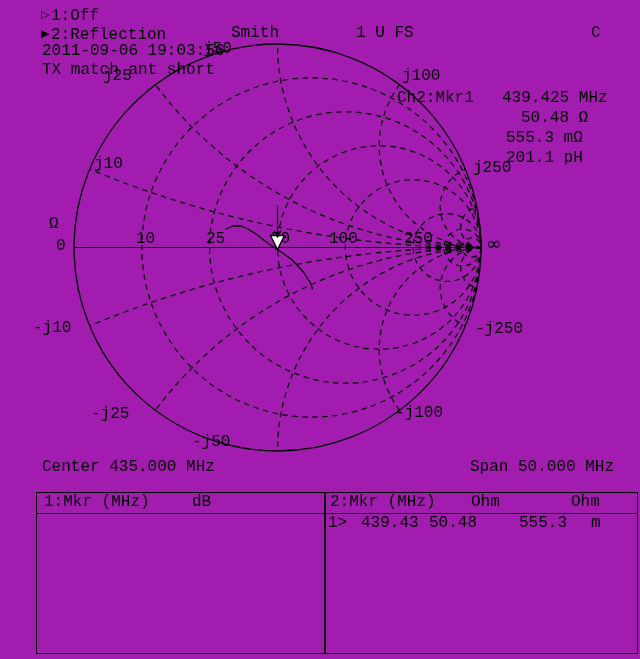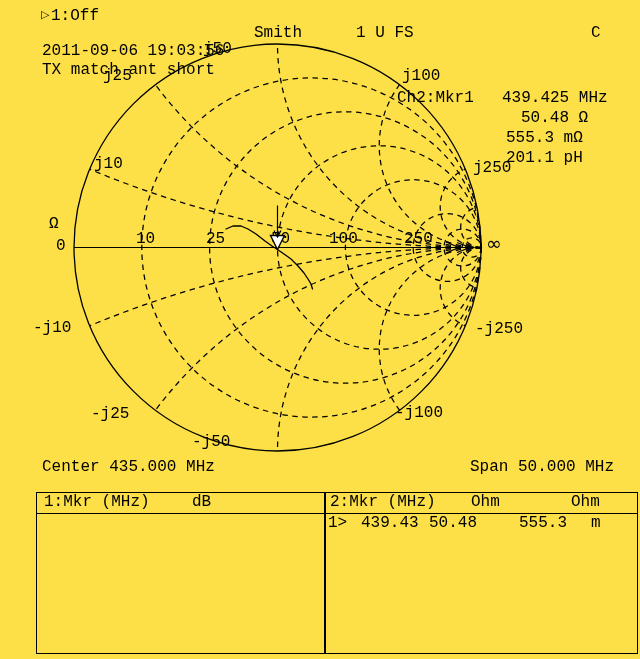--- a/index.html
+++ b/index.html
@@ -1,37 +1,38 @@
 <!DOCTYPE html>
 <html><head>
 <meta charset="utf-8">
 <style>
   html,body{margin:0;padding:0;background:#fff;}
   .screen{
-    position:relative;width:640px;height:659px;background:#fde047;
+    position:relative;width:640px;height:659px;background:#a21caf;
     font-family:"Liberation Mono","DejaVu Sans Mono",monospace;
     font-size:16px;color:#000;overflow:hidden;
   }
   .abs{position:absolute;white-space:pre;line-height:19px;z-index:1;}
   .glabel{position:absolute;white-space:pre;line-height:19px;z-index:1;}
   .glabel.inf{font-family:"DejaVu Sans",sans-serif;font-size:19px;line-height:15px;}
   .tri{font-family:"DejaVu Sans",sans-serif;font-size:11px;display:inline-block;
        vertical-align:2px;width:10px;}
   svg.overlay{position:absolute;left:0;top:0;z-index:2;pointer-events:none;}
   .tbl{position:absolute;border:1.5px solid #000;z-index:1;}
   .tbl .hsep{position:absolute;left:-1px;right:-1px;top:20px;border-top:1.5px solid #000;}
 </style>
 </head>
 <body>
 
 <div class="screen">
 
   <div class="abs" style="left:41px;top:5px"><span class="tri">▷</span><span>1:Off</span></div>
 
-  <div class="abs" style="left:254px;top:24px">Smith</div>
+  <div class="abs" style="left:41px;top:24px"><span class="tri">▶</span><span>2:Reflection</span></div>
+  <div class="abs" style="left:231px;top:24px">Smith</div>
   <div class="abs" style="left:356px;top:24px">1 U FS</div>
   <div class="abs" style="left:591px;top:24px">C</div>
 
   <div class="abs" style="left:42px;top:42px">2011-09-06 19:03:56</div>
   <div class="abs" style="left:42px;top:61px">TX match ant short</div>
 
   <div class="abs" style="left:397px;top:89px">Ch2:Mkr1</div>
   <div class="abs" style="left:502px;top:89px">439.425 MHz</div>
   <div class="abs" style="left:521px;top:109px">50.48 Ω</div>
   <div class="abs" style="left:506px;top:129px">555.3 mΩ</div>

